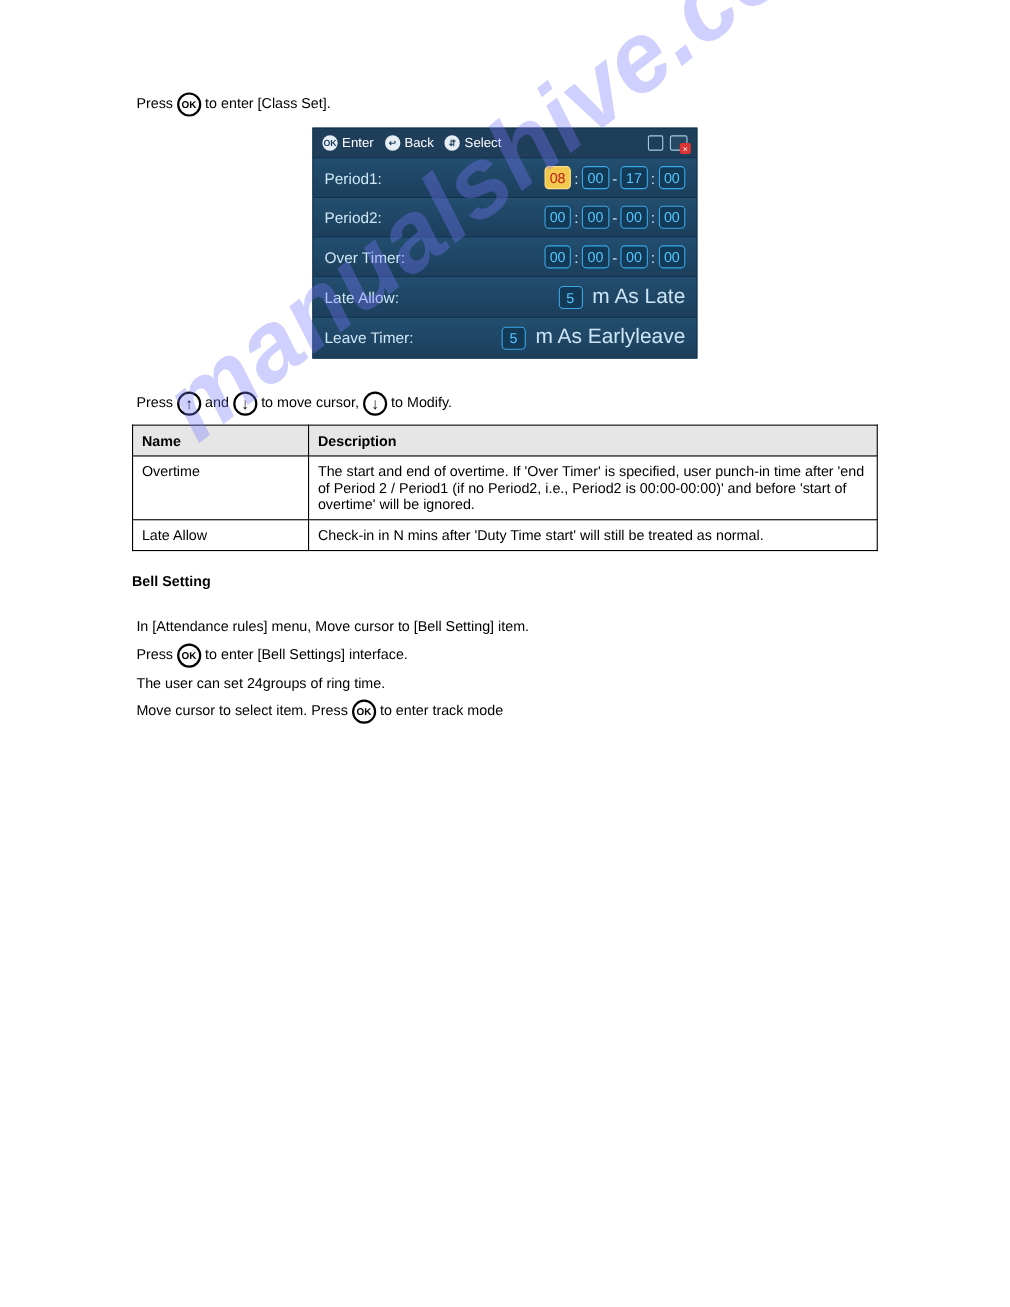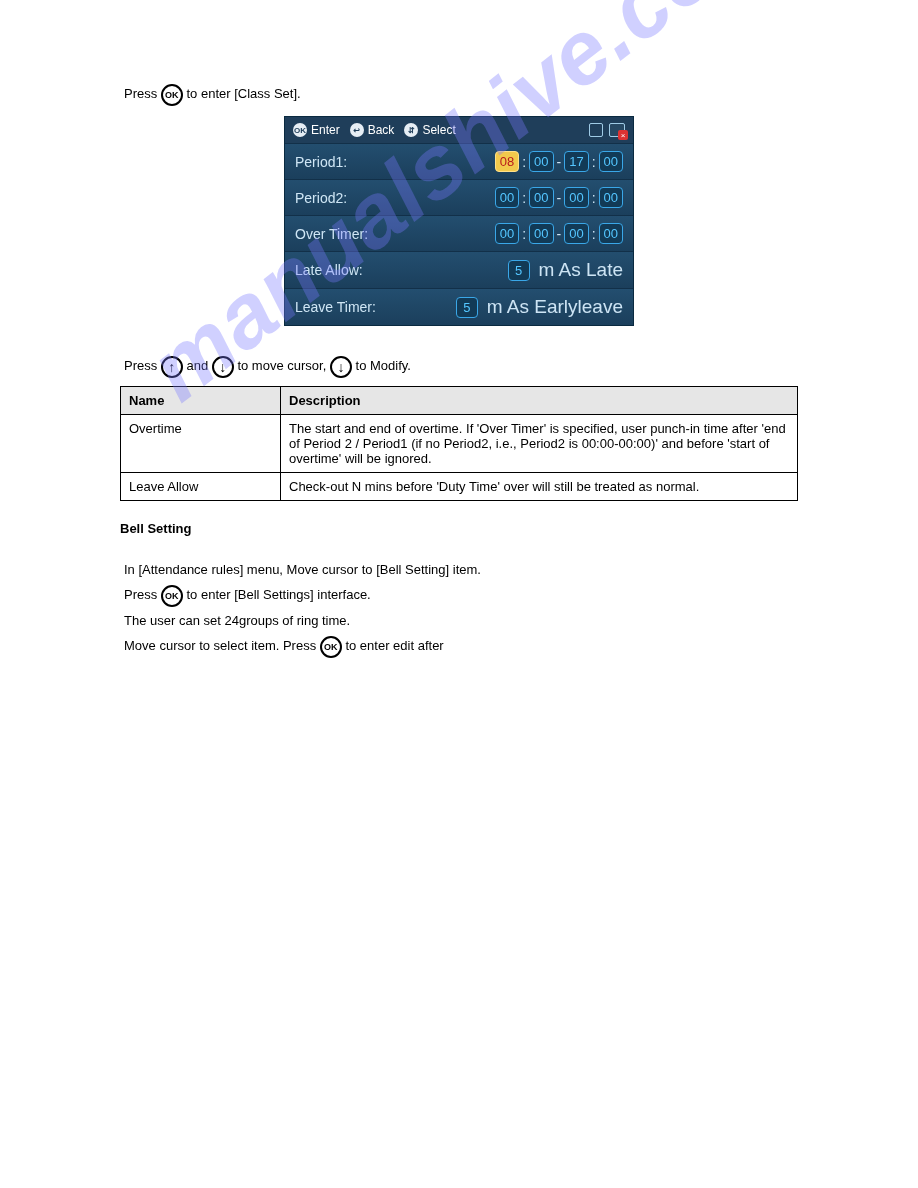--- a/index.html
+++ b/index.html
@@ -247,31 +247,31 @@
       <th>Name</th>
       <th>Description</th>
     </tr>
   </thead>
   <tbody>
     <tr>
       <td class="col1">Overtime</td>
       <td>The start and end of overtime. If 'Over Timer' is specified, user punch-in time after 'end of Period 2 / Period1 (if no Period2, i.e., Period2 is 00:00-00:00)' and before 'start of overtime' will be ignored.</td>
     </tr>
     <tr>
-      <td class="col1">Leave Allow</td>
-      <td>Check-out N mins before 'Duty Time' over will still be treated as normal.</td>
+      <td class="col1">Late Allow</td>
+      <td>Check-in in N mins after 'Duty Time start' will still be treated as normal.</td>
     </tr>
   </tbody>
 </table>
 
 <div class="section-heading">Bell Setting</div>
 <div class="line">In [Attendance rules] menu, Move cursor to [Bell Setting] item.</div>
 <div class="line">
   <span>Press </span>
   <span class="ok-circle">OK</span>
   <span> to enter [Bell Settings] interface.</span>
 </div>
 <div class="line">The user can set 24groups of ring time.</div>
 <div class="line">
   <span>Move cursor to select item. Press </span>
   <span class="ok-circle">OK</span>
-  <span> to enter edit after</span>
+  <span> to enter track mode</span>
 </div>
 
 </body></html>

